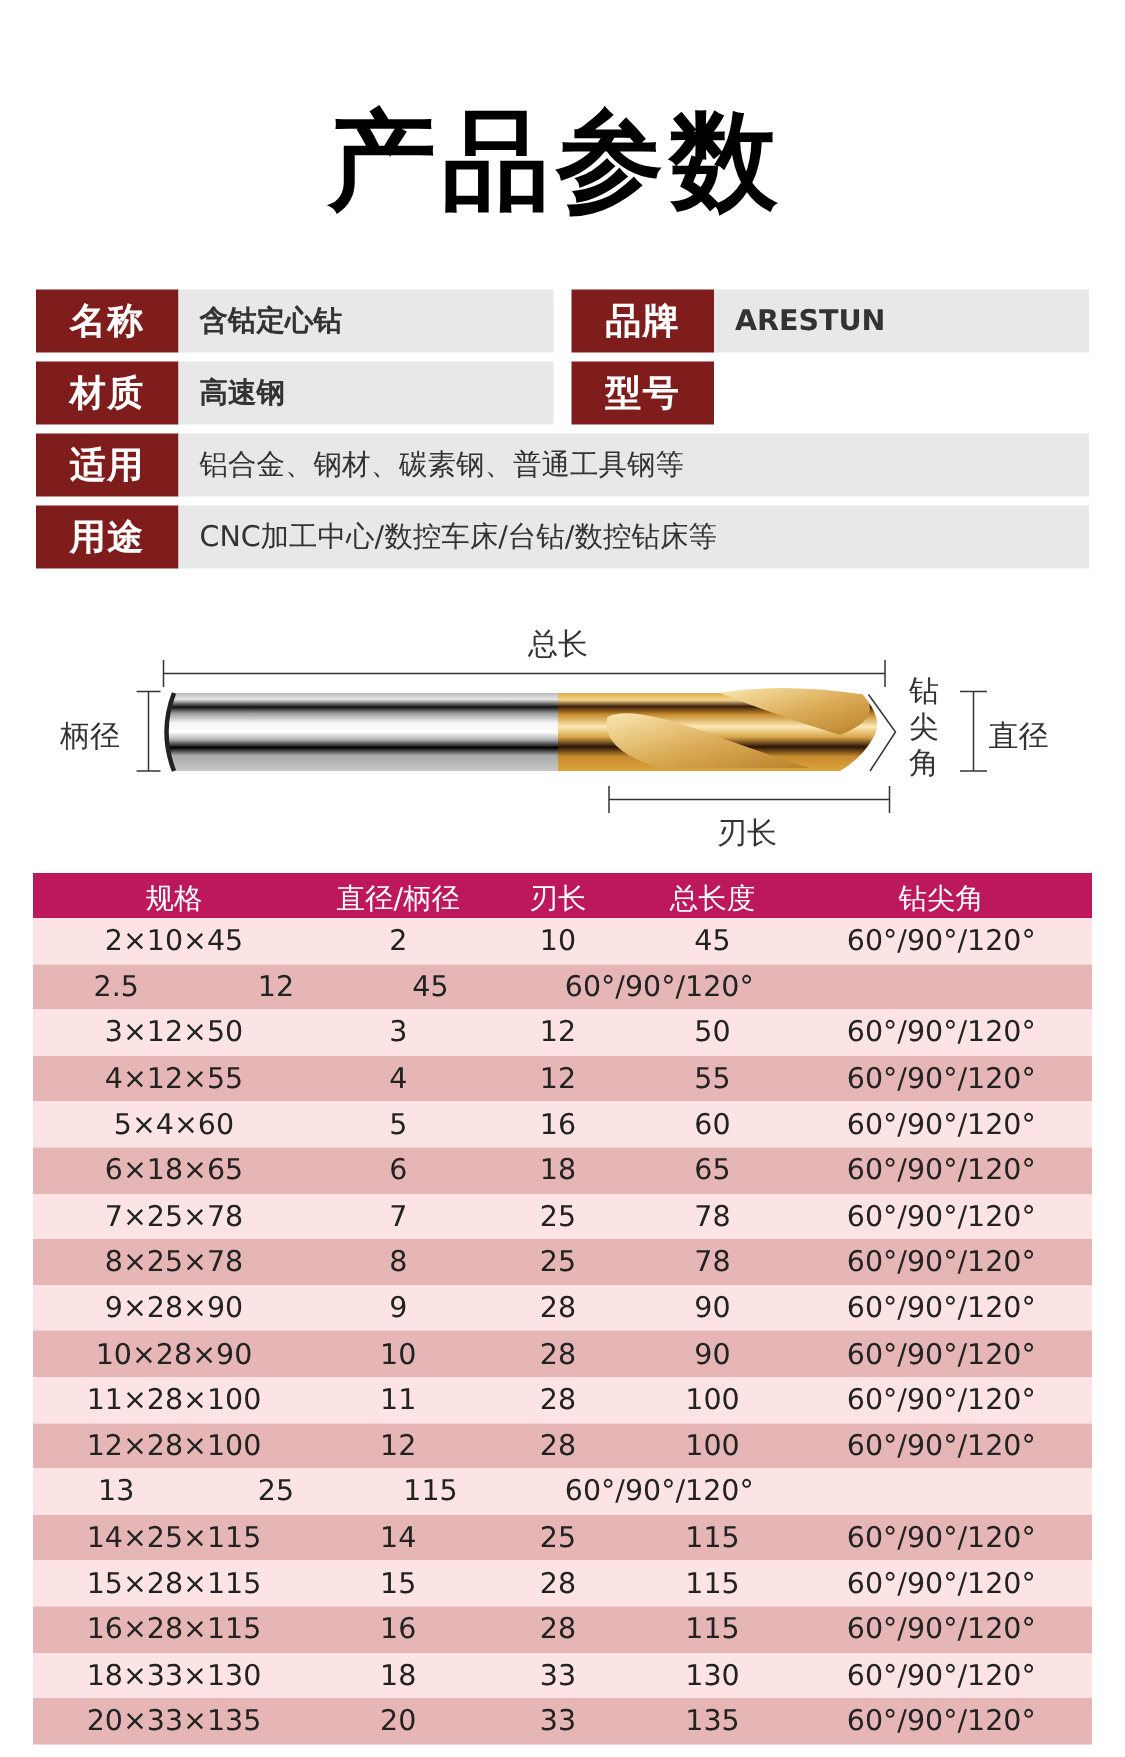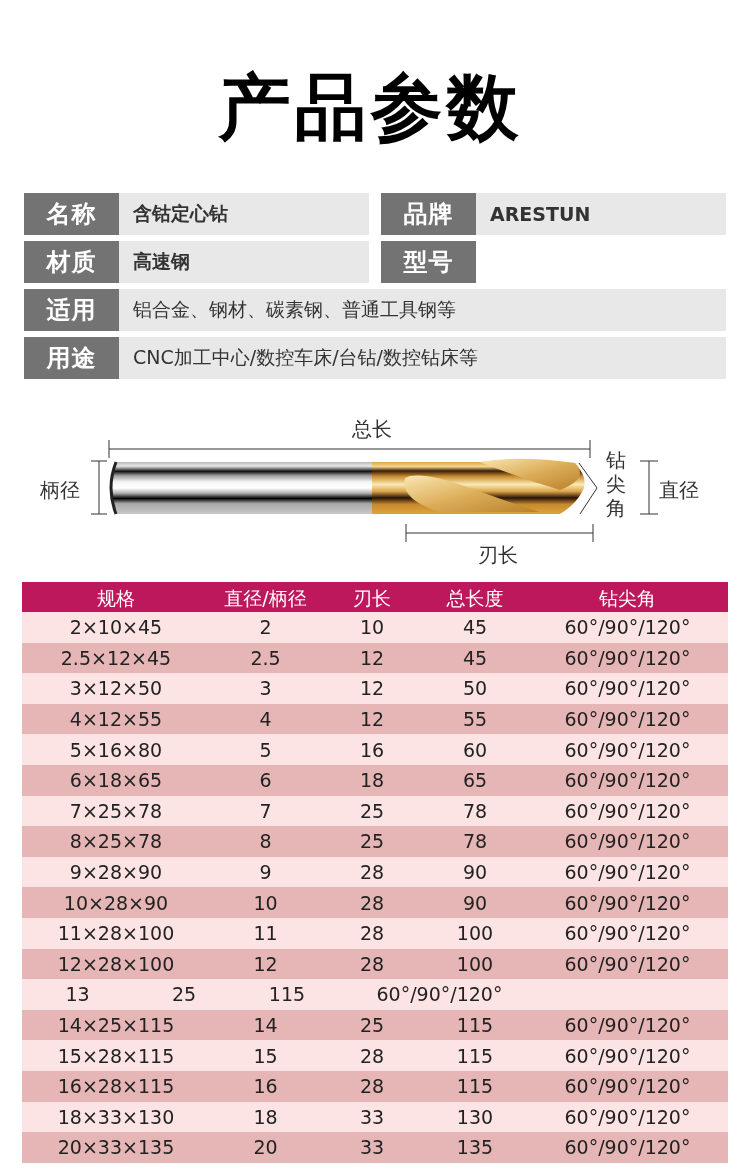--- a/index.html
+++ b/index.html
@@ -3,21 +3,21 @@
 <meta charset="utf-8">
 <style>
   * { margin:0; padding:0; box-sizing:border-box; }
   html, body { width:750px; height:1171px; background:#ffffff; overflow:hidden; }
   body { font-family: "DejaVu Sans", "Liberation Sans", sans-serif; color:#333; position:relative; }
 
   .title { position:absolute; top:62px; left:0; width:741px; text-align:center; font-size:72px; font-weight:bold; color:#000; letter-spacing:4px; line-height:90px; }
 
   .spec-row { position:absolute; left:24px; width:702px; height:42px; display:flex; }
   .spec-cell { display:flex; height:42px; }
-  .spec-label { width:95px; height:42px; background:#737373; color:#fff; font-size:24px; font-weight:bold; display:flex; align-items:center; justify-content:center; letter-spacing:1px; }
+  .spec-label { width:95px; height:42px; background:#7f1d1d; color:#fff; font-size:24px; font-weight:bold; display:flex; align-items:center; justify-content:center; letter-spacing:1px; }
   .spec-value { background:#e8e8e8; height:42px; display:flex; align-items:center; padding-left:14px; font-size:19px; color:#333; }
   .half .spec-value { width:250px;font-weight:bold; }
   .gap { width:12px; }
   .full .spec-value { width:607px; }
 
   .diagram { position:absolute; left:0; top:400px; width:750px; height:180px; }
   .dlabel { position:absolute; font-size:20px; color:#333; }
   .vlabel { position:absolute; font-size:20px; color:#333; width:24px; line-height:24px; text-align:center; }
 
   .table { position:absolute; left:22px; top:582px; width:706px; }
@@ -150,42 +150,41 @@
   </div>
   <div id="tbody">
       <div class="trow odd">
         <div class="c1">2×10×45</div>
         <div class="c2">2</div>
         <div class="c3">10</div>
         <div class="c4">45</div>
         <div class="c5">60°/90°/120°</div>
       </div>
       <div class="trow even">
-        <div class="c1">2.5×12×45</div>
         <div class="c2">2.5</div>
         <div class="c3">12</div>
         <div class="c4">45</div>
         <div class="c5">60°/90°/120°</div>
       </div>
       <div class="trow odd">
         <div class="c1">3×12×50</div>
         <div class="c2">3</div>
         <div class="c3">12</div>
         <div class="c4">50</div>
         <div class="c5">60°/90°/120°</div>
       </div>
       <div class="trow even">
         <div class="c1">4×12×55</div>
         <div class="c2">4</div>
         <div class="c3">12</div>
         <div class="c4">55</div>
         <div class="c5">60°/90°/120°</div>
       </div>
       <div class="trow odd">
-        <div class="c1">5×16×80</div>
+        <div class="c1">5×4×60</div>
         <div class="c2">5</div>
         <div class="c3">16</div>
         <div class="c4">60</div>
         <div class="c5">60°/90°/120°</div>
       </div>
       <div class="trow even">
         <div class="c1">6×18×65</div>
         <div class="c2">6</div>
         <div class="c3">18</div>
         <div class="c4">65</div>

